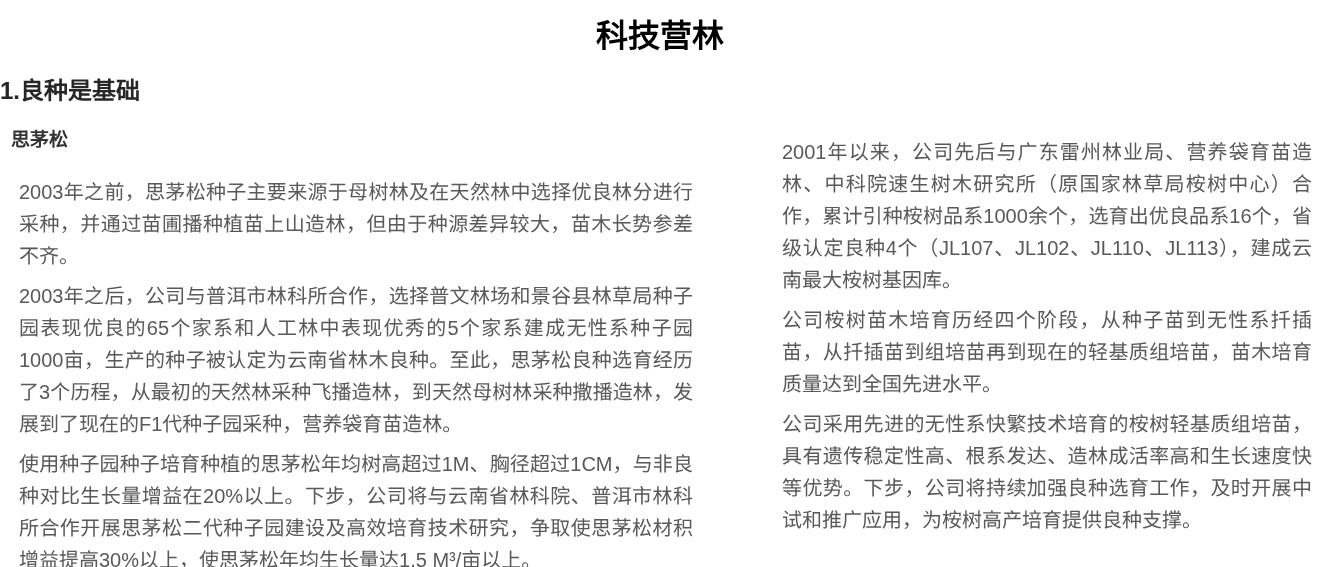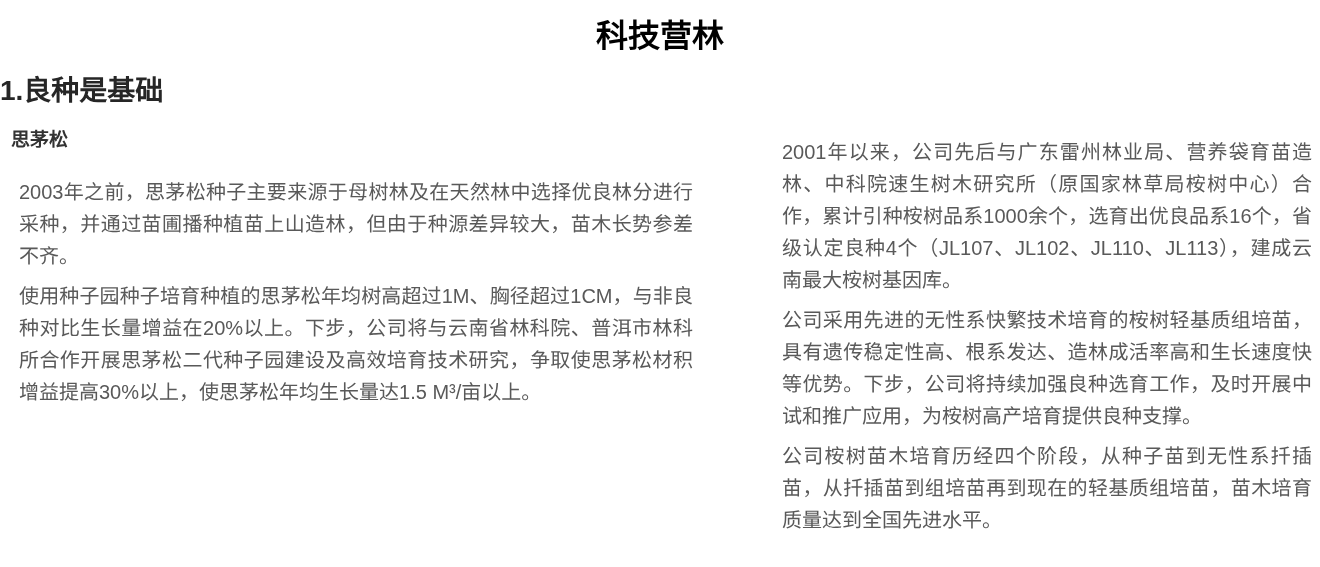--- a/index.html
+++ b/index.html
@@ -18,21 +18,21 @@
     margin: 18px 0 0 0;
     font-size: 32px;
     line-height: 36px;
     font-weight: 700;
     text-align: center;
     color: #000000;
   }
 
   .section-heading {
     margin: 22px 0 0 0;
-    font-size: 28px;
+    font-size: 24px;
     line-height: 30px;
     font-weight: 700;
     color: #262626;
   }
 
   .columns {
     display: flex;
     gap: 73px;
     margin-top: 22px;
     padding-left: 11px;
@@ -67,24 +67,25 @@
 
   <h1 class="doc-title">科技营林</h1>
 
   <h2 class="section-heading">1.良种是基础</h2>
 
   <div class="columns">
 
     <div class="column left">
       <h3 class="column-heading">思茅松</h3>
       <p>2003年之前，思茅松种子主要来源于母树林及在天然林中选择优良林分进行采种，并通过苗圃播种植苗上山造林，但由于种源差异较大，苗木长势参差不齐。</p>
+      <p>2003年之后，公司与普洱市林科所合作，选择普文林场和景谷县林草局种子园表现优良的65个家系和人工林中表现优秀的5个家系建成无性系种子园1000亩，生产的种子被认定为云南省林木良种。至此，思茅松良种选育经历了3个历程，从最初的天然林采种飞播造林，到天然母树林采种撒播造林，发展到了现在的F1代种子园采种，营养袋育苗造林。</p>
       <p>使用种子园种子培育种植的思茅松年均树高超过1M、胸径超过1CM，与非良种对比生长量增益在20%以上。下步，公司将与云南省林科院、普洱市林科所合作开展思茅松二代种子园建设及高效培育技术研究，争取使思茅松材积增益提高30%以上，使思茅松年均生长量达1.5 M³/亩以上。</p>
     </div>
 
     <div class="column right">
       <p>2001年以来，公司先后与广东雷州林业局、营养袋育苗造林、中科院速生树木研究所（原国家林草局桉树中心）合作，累计引种桉树品系1000余个，选育出优良品系16个，省级认定良种4个（JL107、JL102、JL110、JL113），建成云南最大桉树基因库。</p>
+      <p>公司桉树苗木培育历经四个阶段，从种子苗到无性系扦插苗，从扦插苗到组培苗再到现在的轻基质组培苗，苗木培育质量达到全国先进水平。</p>
       <p>公司采用先进的无性系快繁技术培育的桉树轻基质组培苗，具有遗传稳定性高、根系发达、造林成活率高和生长速度快等优势。下步，公司将持续加强良种选育工作，及时开展中试和推广应用，为桉树高产培育提供良种支撑。</p>
-      <p>公司桉树苗木培育历经四个阶段，从种子苗到无性系扦插苗，从扦插苗到组培苗再到现在的轻基质组培苗，苗木培育质量达到全国先进水平。</p>
     </div>
 
   </div>
 
 </div>
 
 </body></html>

